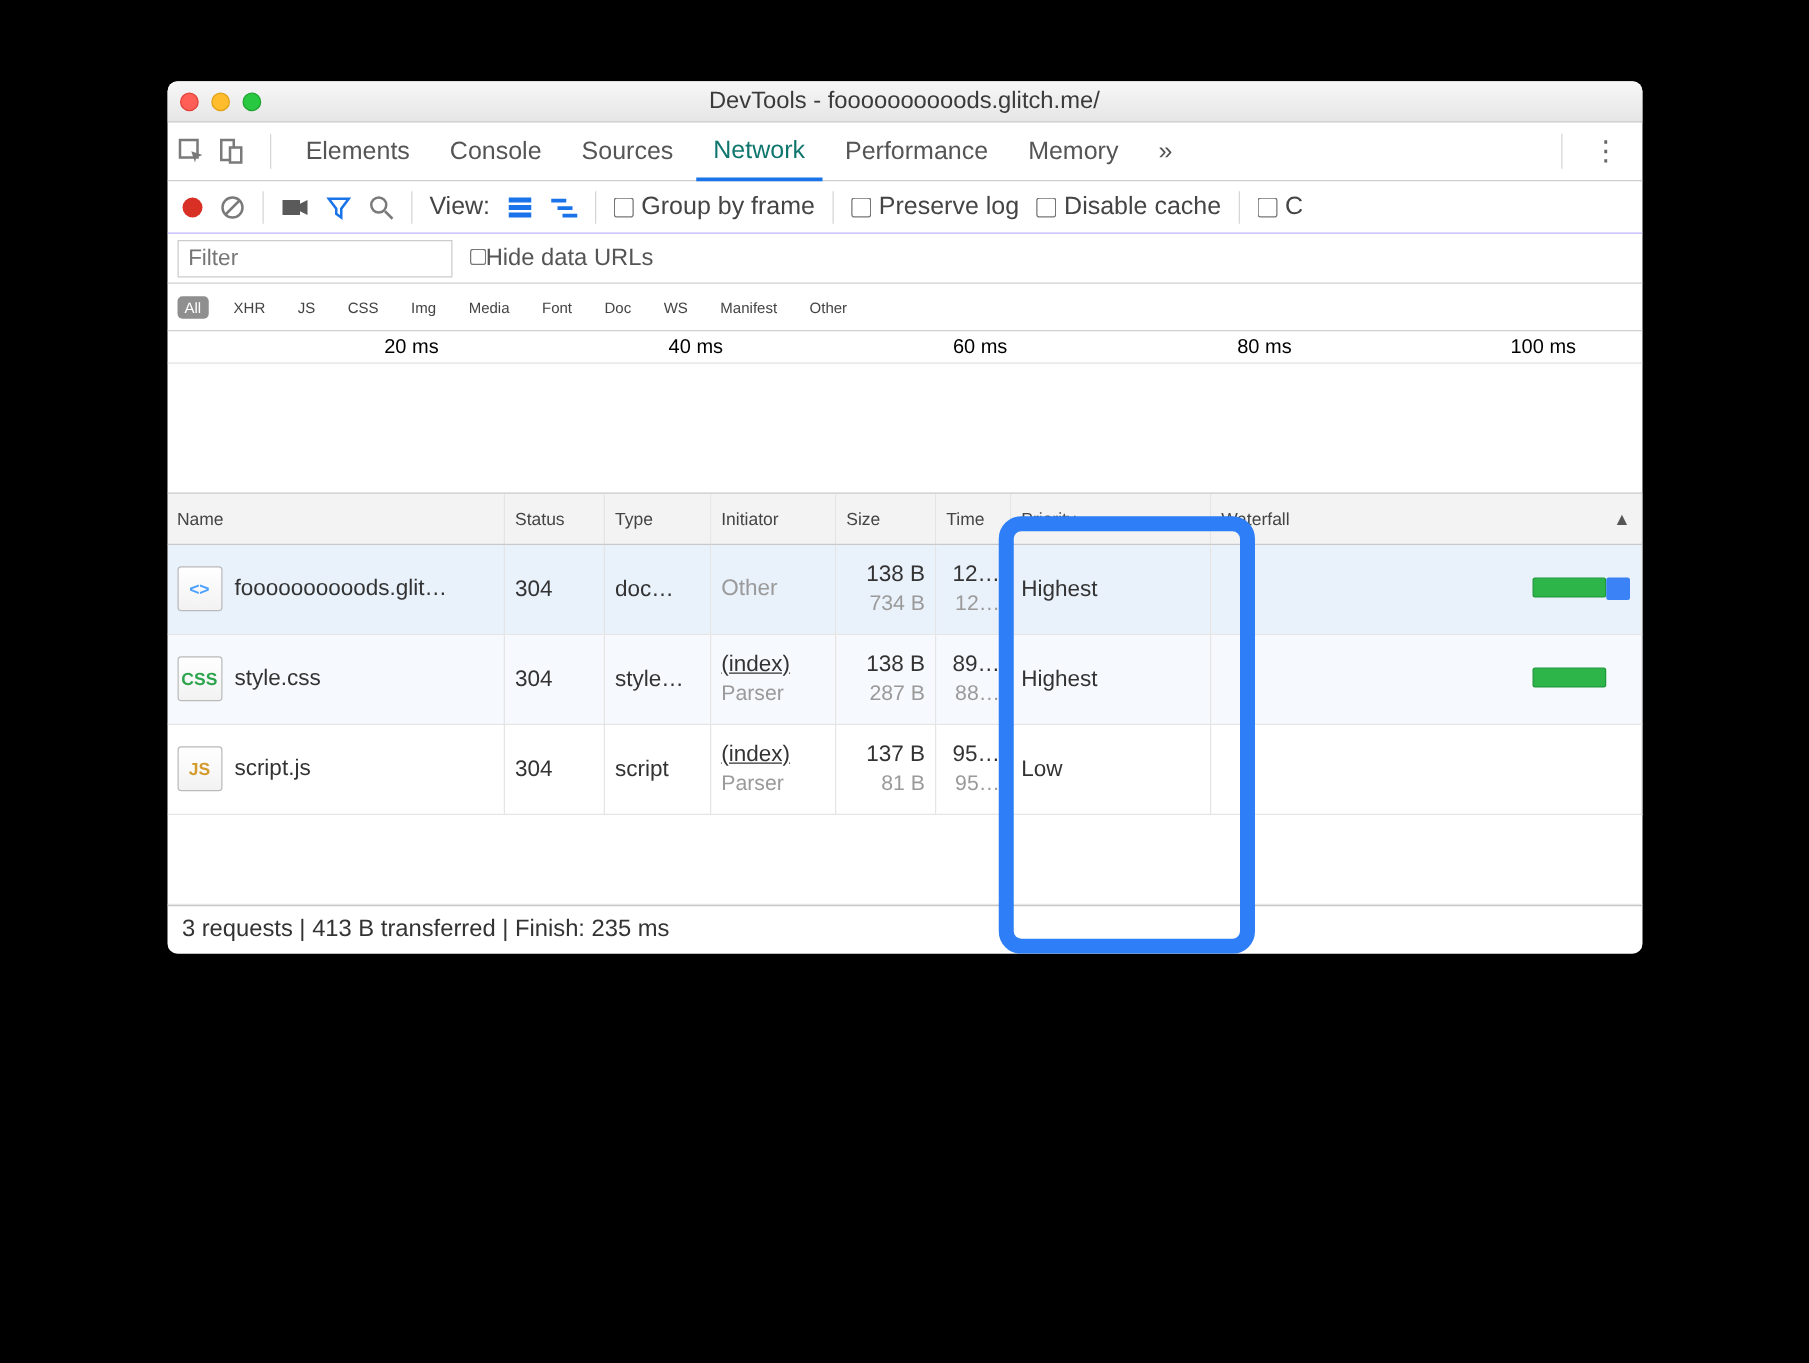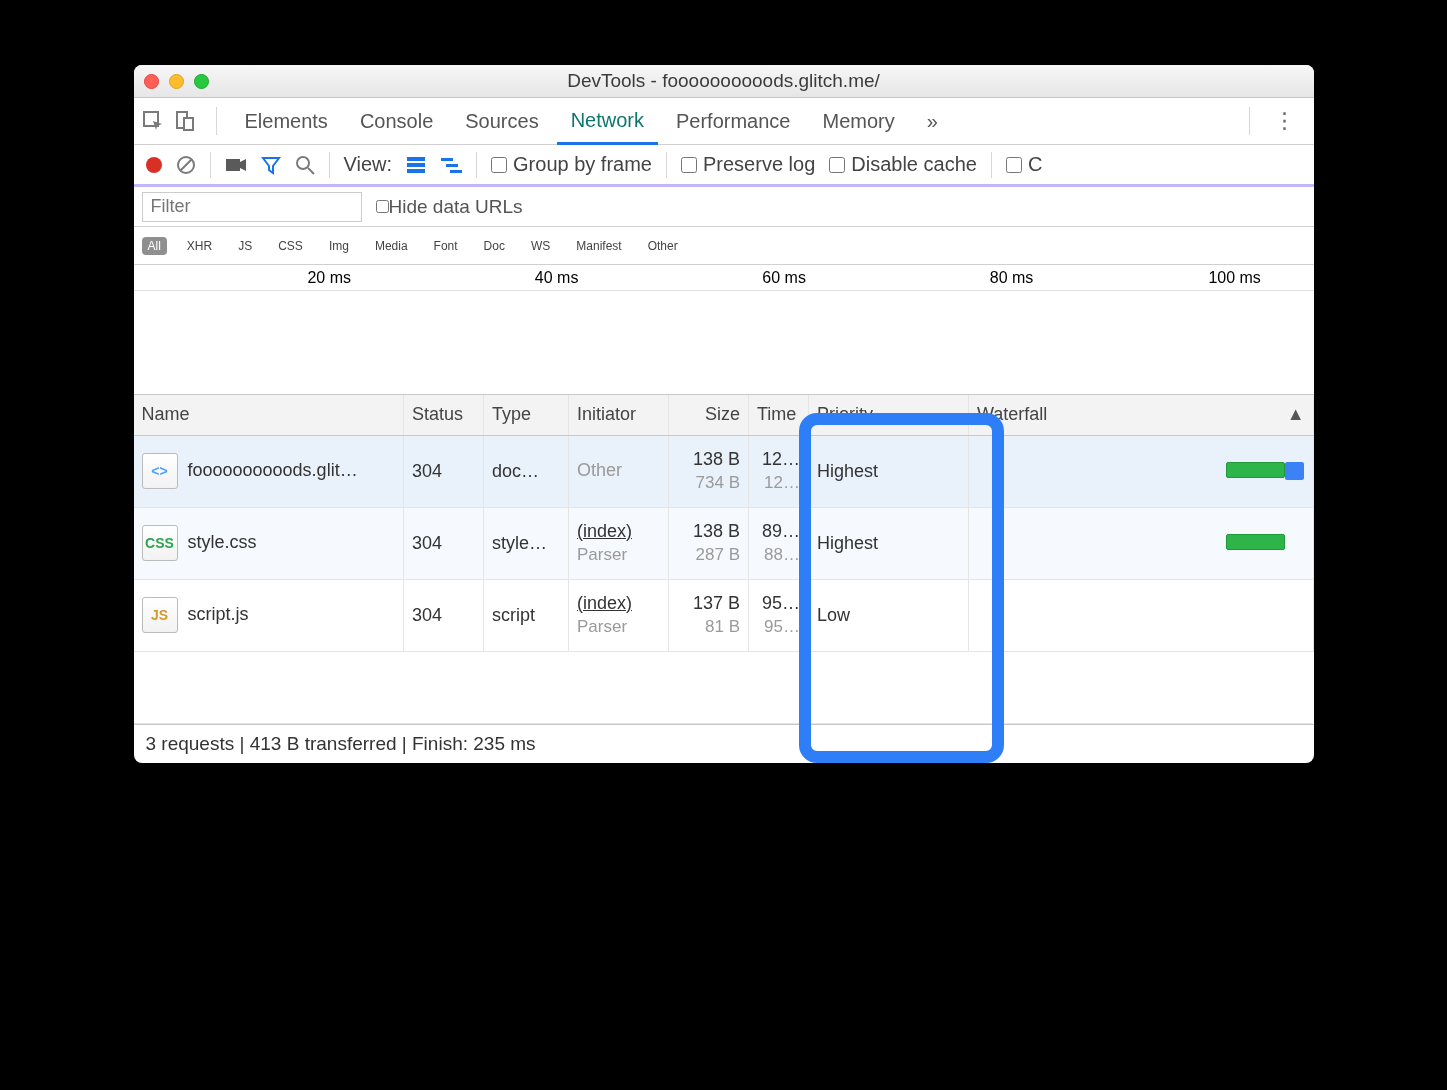--- a/index.html
+++ b/index.html
@@ -49,21 +49,21 @@
     font-size:20px; color:#555;
   }
   .tabstrip .icon{width:28px;text-align:center;color:#7a7a7a;}
   .tabstrip .divider{width:1px;height:28px;background:#d6d6d6;margin:0 10px;}
   .tabstrip .tab{padding:0 14px;height:100%;display:flex;align-items:center;cursor:default;}
   .tabstrip .tab.active{color:#0f766e;border-bottom:3px solid #1a73e8;margin-bottom:-1px;}
   .tabstrip .spacer{flex:1;}
   .dots{font-size:22px;color:#666;padding:0 10px;}
   
   .subtoolbar{
-    display:flex;align-items:center;height:42px;border-bottom:3px solid #c4b5fd;
+    display:flex;align-items:center;height:42px;border-bottom:1px solid #c4b5fd;
     padding:0 12px;gap:14px;font-size:20px;color:#444;white-space:nowrap;overflow:hidden;
   }
   .record-dot{width:16px;height:16px;border-radius:50%;background:#d93025;}
   .subtoolbar .ico{color:#7a7a7a;font-size:20px;}
   .subtoolbar label{display:flex;align-items:center;gap:6px;}
   .subtoolbar input[type=checkbox]{width:16px;height:16px;}
   .subtoolbar .vdiv{width:1px;height:26px;background:#d6d6d6;}
   
   .filterrow{
     display:flex;align-items:center;height:40px;border-bottom:1px solid #d0d0d0;
@@ -89,21 +89,21 @@
   }
   .overview .ticks div{flex:1;text-align:right;padding-right:10px;padding-top:4px;}
   
   .nettable{width:100%;border-collapse:collapse;table-layout:fixed;}
   .nettable th,.nettable td{
     border-right:1px solid #e5e5e5;border-bottom:1px solid #e5e5e5;
     text-align:left;padding:6px 8px;font-weight:normal;height:72px;vertical-align:middle;
     overflow:hidden;text-overflow:ellipsis;white-space:nowrap;
   }
   .nettable th{
-    height:40px;background:#f3f3f3;font-size:18px;color:#444;border-bottom:1px solid #c8c8c8;
+    height:40px;background:#f3f3f3;font-size:14px;color:#444;border-bottom:1px solid #c8c8c8;
   }
   .nettable tr.sel td{background:#e9f1fb;}
   .nettable tr.alt td{background:#f6f9fd;}
   .col-name{width:270px;}
   .col-status{width:80px;}
   .col-type{width:85px;}
   .col-init{width:100px;}
   .col-size{width:80px;text-align:right;}
   .col-time{width:60px;text-align:right;}
   .col-prio{width:160px;}
@@ -263,21 +263,21 @@
     </div>
   </div>
 
   <table class="nettable">
     <thead>
       <tr>
         <th class="col-name">Name</th>
         <th class="col-status">Status</th>
         <th class="col-type">Type</th>
         <th class="col-init">Initiator</th>
-        <th class="col-size" style="text-align:right">Size</th>
+        <th class="col-size" style="text-align:left">Size</th>
         <th class="col-time" style="text-align:left">Time</th>
         <th class="col-prio">Priority</th>
         <th class="col-wf"><span>Waterfall</span><span class="sort-arrow">▲</span></th>
       </tr>
     </thead>
     <tbody id="net-body">
 
     <tr class="sel">
           <td class="col-name"><span class="file-icon" style="color:#4aa0ff">&lt;&gt;</span><span>foooooooooods.glit…</span></td>
           <td class="col-status">304</td>

